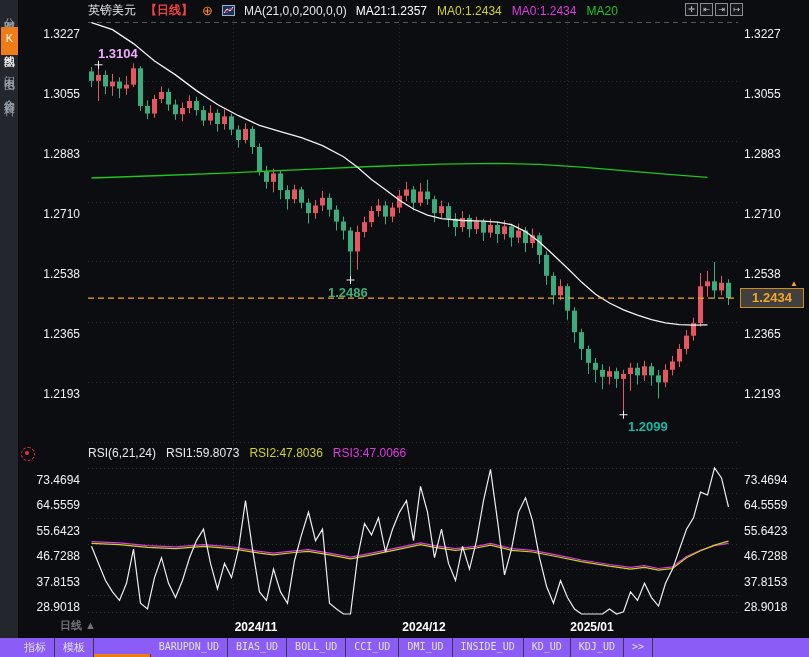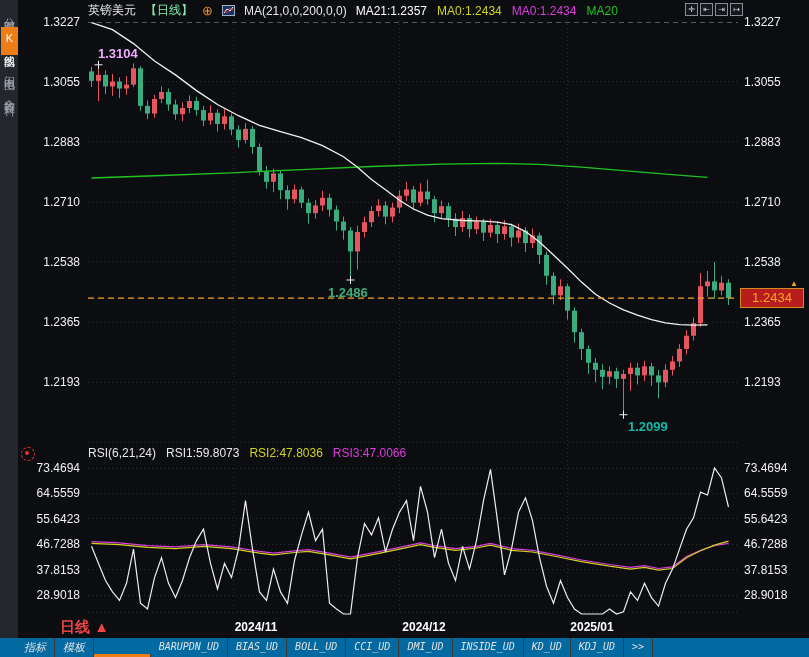--- a/index.html
+++ b/index.html
@@ -7,48 +7,48 @@
        font-family:"Liberation Sans",sans-serif;color:#e8e8e8;}
   #chart-svg{position:absolute;left:0;top:0;z-index:1;}
   .sidebar{position:absolute;left:0;top:0;bottom:0;width:18px;background:#23262d;z-index:6;
            display:flex;flex-direction:column;align-items:center;padding-top:4px;box-sizing:border-box;}
   .side-tab{writing-mode:vertical-rl;text-orientation:upright;font-size:11px;letter-spacing:2px;
             color:#99a0aa;padding:5px 1px;margin-bottom:7px;cursor:pointer;}
   .side-tab.active{background:#ee7d18;color:#fff;}
   .header{position:absolute;left:88px;top:2px;z-index:4;display:flex;gap:9px;align-items:center;
           font-size:12px;white-space:nowrap;}
   .header .sym{color:#e8e8e8;}
-  .header .period{color:#86efac;font-weight:normal;}
+  .header .period{color:#ef4444;font-weight:bold;}
   .header .plus{color:#ff8a1e;font-size:13px;}
   .chart-ic{display:inline-block;line-height:0;}
   .ma-item{margin-right:10px;}
   .top-icons{position:absolute;top:3px;left:685px;display:flex;gap:2px;z-index:4;}
   .tic{width:11px;height:11px;border:1px solid #8a8f96;background:#15171c;color:#cfd3d8;
        font-size:8px;line-height:11px;text-align:center;cursor:pointer;}
-  .axis-label{position:absolute;font-size:12px;color:#f2f2f2;z-index:3;}
+  .axis-label{position:absolute;font-size:12px;color:#f2f2f2;z-index:3;margin-top:12px;}
   .axis-label.l{width:56px;text-align:right;left:24px;}
   .axis-label.r{left:744px;}
   .price-tag{position:absolute;left:740px;width:62px;height:18px;line-height:18px;
-             border:1px solid #cf8d1e;background:#b91c1c;color:#f5a623;text-align:center;
-             font-size:13px;font-weight:normal;z-index:6;}
+             border:1px solid #cf8d1e;background:#404040;color:#f5a623;text-align:center;
+             font-size:13px;font-weight:bold;z-index:6;}
   .price-arrow{position:absolute;left:790px;color:#f5a623;font-size:8px;z-index:6;}
   .annotation{position:absolute;font-size:13px;font-weight:bold;z-index:3;}
   .rsi-header{position:absolute;left:88px;top:446px;display:flex;gap:10px;font-size:12px;
               z-index:3;white-space:nowrap;}
   .rsi-dot{position:absolute;left:21px;top:447px;width:12px;height:12px;border:1px dashed #e63434;
            border-radius:50%;z-index:3;cursor:pointer;}
   .rsi-dot i{position:absolute;left:3px;top:3px;width:4px;height:4px;background:#e63434;border-radius:50%;}
-  .period-btn{position:absolute;left:60px;top:618px;color:#ef4444;font-weight:bold;font-size:15px;
+  .period-btn{position:absolute;left:60px;top:618px;color:#737373;font-weight:bold;font-size:11px;
               z-index:3;cursor:pointer;}
   .date-label{position:absolute;top:620px;width:70px;text-align:center;font-size:12px;
               font-weight:bold;color:#ffffff;z-index:3;}
   .watermark{position:absolute;left:664px;top:594px;font-size:41px;color:#e2e3e5;
              letter-spacing:1px;z-index:3;}
-  .bottom-toolbar{position:absolute;left:0;right:0;bottom:0;height:19px;background:#0369a1;
-                  padding-left:16px;display:flex;z-index:7;box-sizing:border-box;align-items:stretch;font-style:italic;}
+  .bottom-toolbar{position:absolute;left:0;right:0;bottom:0;height:19px;background:#8b5cf6;
+                  padding-left:16px;display:flex;z-index:7;box-sizing:border-box;align-items:stretch;}
   .tb-tab{line-height:18px;padding:0 8px;font-size:11px;color:#e2e2e2;border-right:1px solid #3a3a3a;
           cursor:pointer;white-space:nowrap;}
   .tb-tab.mono{font-family:"DejaVu Sans Mono",monospace;font-size:10px;}
   .tb-tab.active{background:#ee7d18;color:#fff;font-weight:bold;margin-top:16px;}
 </style>
 </head>
 <body>
 
 <div class="app">
   <svg id="chart-svg" width="809" height="657" viewBox="0 0 809 657">

